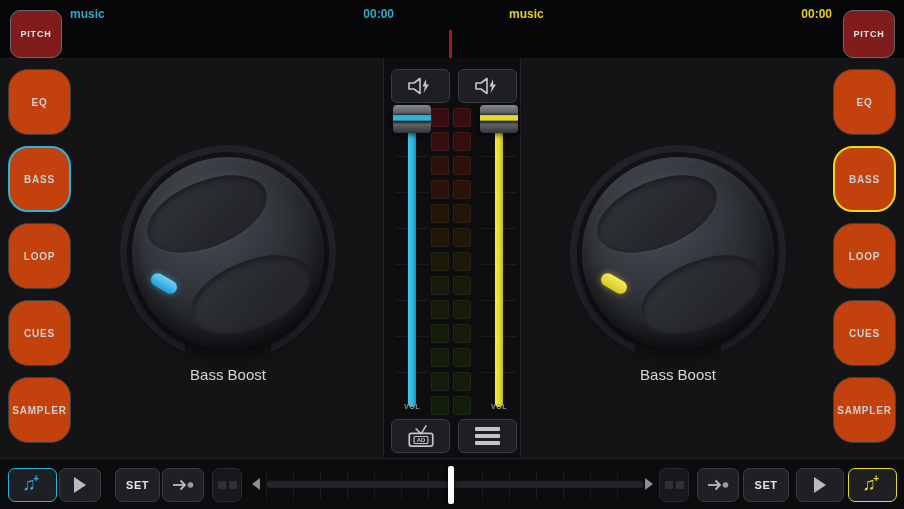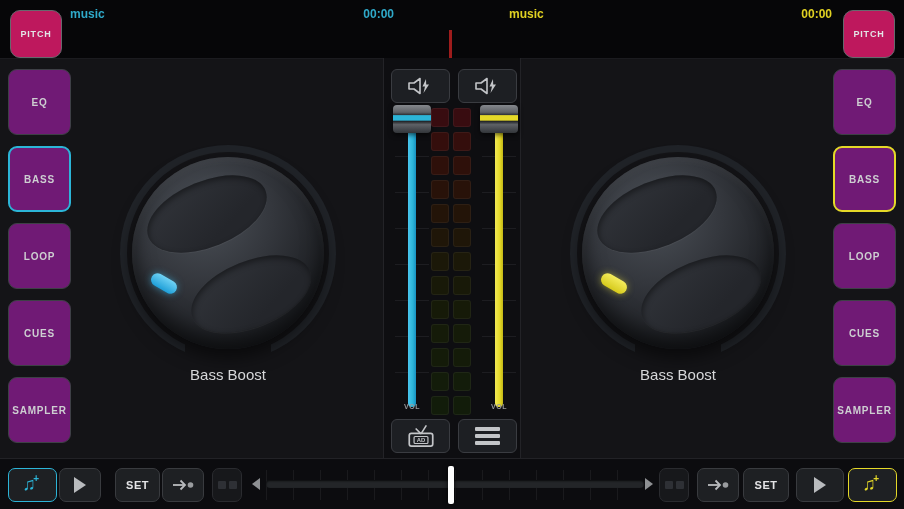--- a/index.html
+++ b/index.html
@@ -2,35 +2,35 @@
 <html style="--accent-a: #2cb5d8; --accent-b: #e5d928; --accent-a-text: #2fa9c9; --accent-b-text: #e0d122;"><head>
 <meta charset="utf-8">
 <style>
   html,body{margin:0;padding:0;background:#000;}
   #app{position:relative;width:904px;height:509px;background:#141417;overflow:hidden;
        font-family:"Liberation Sans", sans-serif; -webkit-font-smoothing:antialiased;}
 
   
   .topbar{position:absolute;left:0;top:0;width:904px;height:58px;background:#060608;border-bottom:1px solid #1b1b1f;}
   .pitch-btn{position:absolute;top:10px;width:50px;height:46px;border:1px solid #66686d;border-radius:10px;
-     background:#be185d;color:#e3e4e6;font-size:9px;font-weight:bold;letter-spacing:.8px;
+     background:#7f1d1d;color:#e3e4e6;font-size:9px;font-weight:bold;letter-spacing:.8px;
      display:flex;align-items:center;justify-content:center;}
   .deck-title{position:absolute;top:7px;font-size:12px;font-weight:bold;}
   .deck-time{position:absolute;top:7px;font-size:12px;font-weight:bold;text-align:right;}
   .title-a,.time-a{color:var(--accent-a-text);}
   .title-b,.time-b{color:var(--accent-b-text);}
   .rec-btn{position:absolute;left:404px;top:7px;width:90px;height:23px;border-radius:12px;background:#3b5fa3;
      display:flex;align-items:center;justify-content:center;gap:6px;color:#fff;font-size:11px;font-weight:bold;letter-spacing:.5px;}
   .rec-dot{width:9px;height:9px;border-radius:50%;background:#e02424;}
   .rec-line{position:absolute;left:449px;top:30px;width:3px;height:28px;background:#9e1c1c;}
 
   
   .side-panel{position:absolute;top:69px;width:63px;}
   #panel-left{left:8px;} #panel-right{left:833px;}
-  .fx-btn{box-sizing:border-box;height:66px;margin-bottom:11px;border-radius:9px;background:#701a75;
+  .fx-btn{box-sizing:border-box;height:66px;margin-bottom:11px;border-radius:20px;background:#c2410c;
      border:1px solid #3e4046;color:#cdced1;font-size:10px;font-weight:bold;letter-spacing:.8px;
      display:flex;align-items:center;justify-content:center;cursor:pointer;}
   #panel-left .fx-btn.active{border:2px solid var(--accent-a);}
   #panel-right .fx-btn.active{border:2px solid var(--accent-b);}
 
   
   .knob-wrap{position:absolute;top:145px;width:216px;height:216px;}
   #knob-a{left:120px;} #knob-b{left:570px;}
   .knob-arc{position:absolute;left:0;top:0;width:202px;height:202px;border:7px solid #202328;border-radius:50%;}
   .knob-arc::after{content:"";position:absolute;left:58px;top:186px;width:86px;height:34px;background:#141417;}

